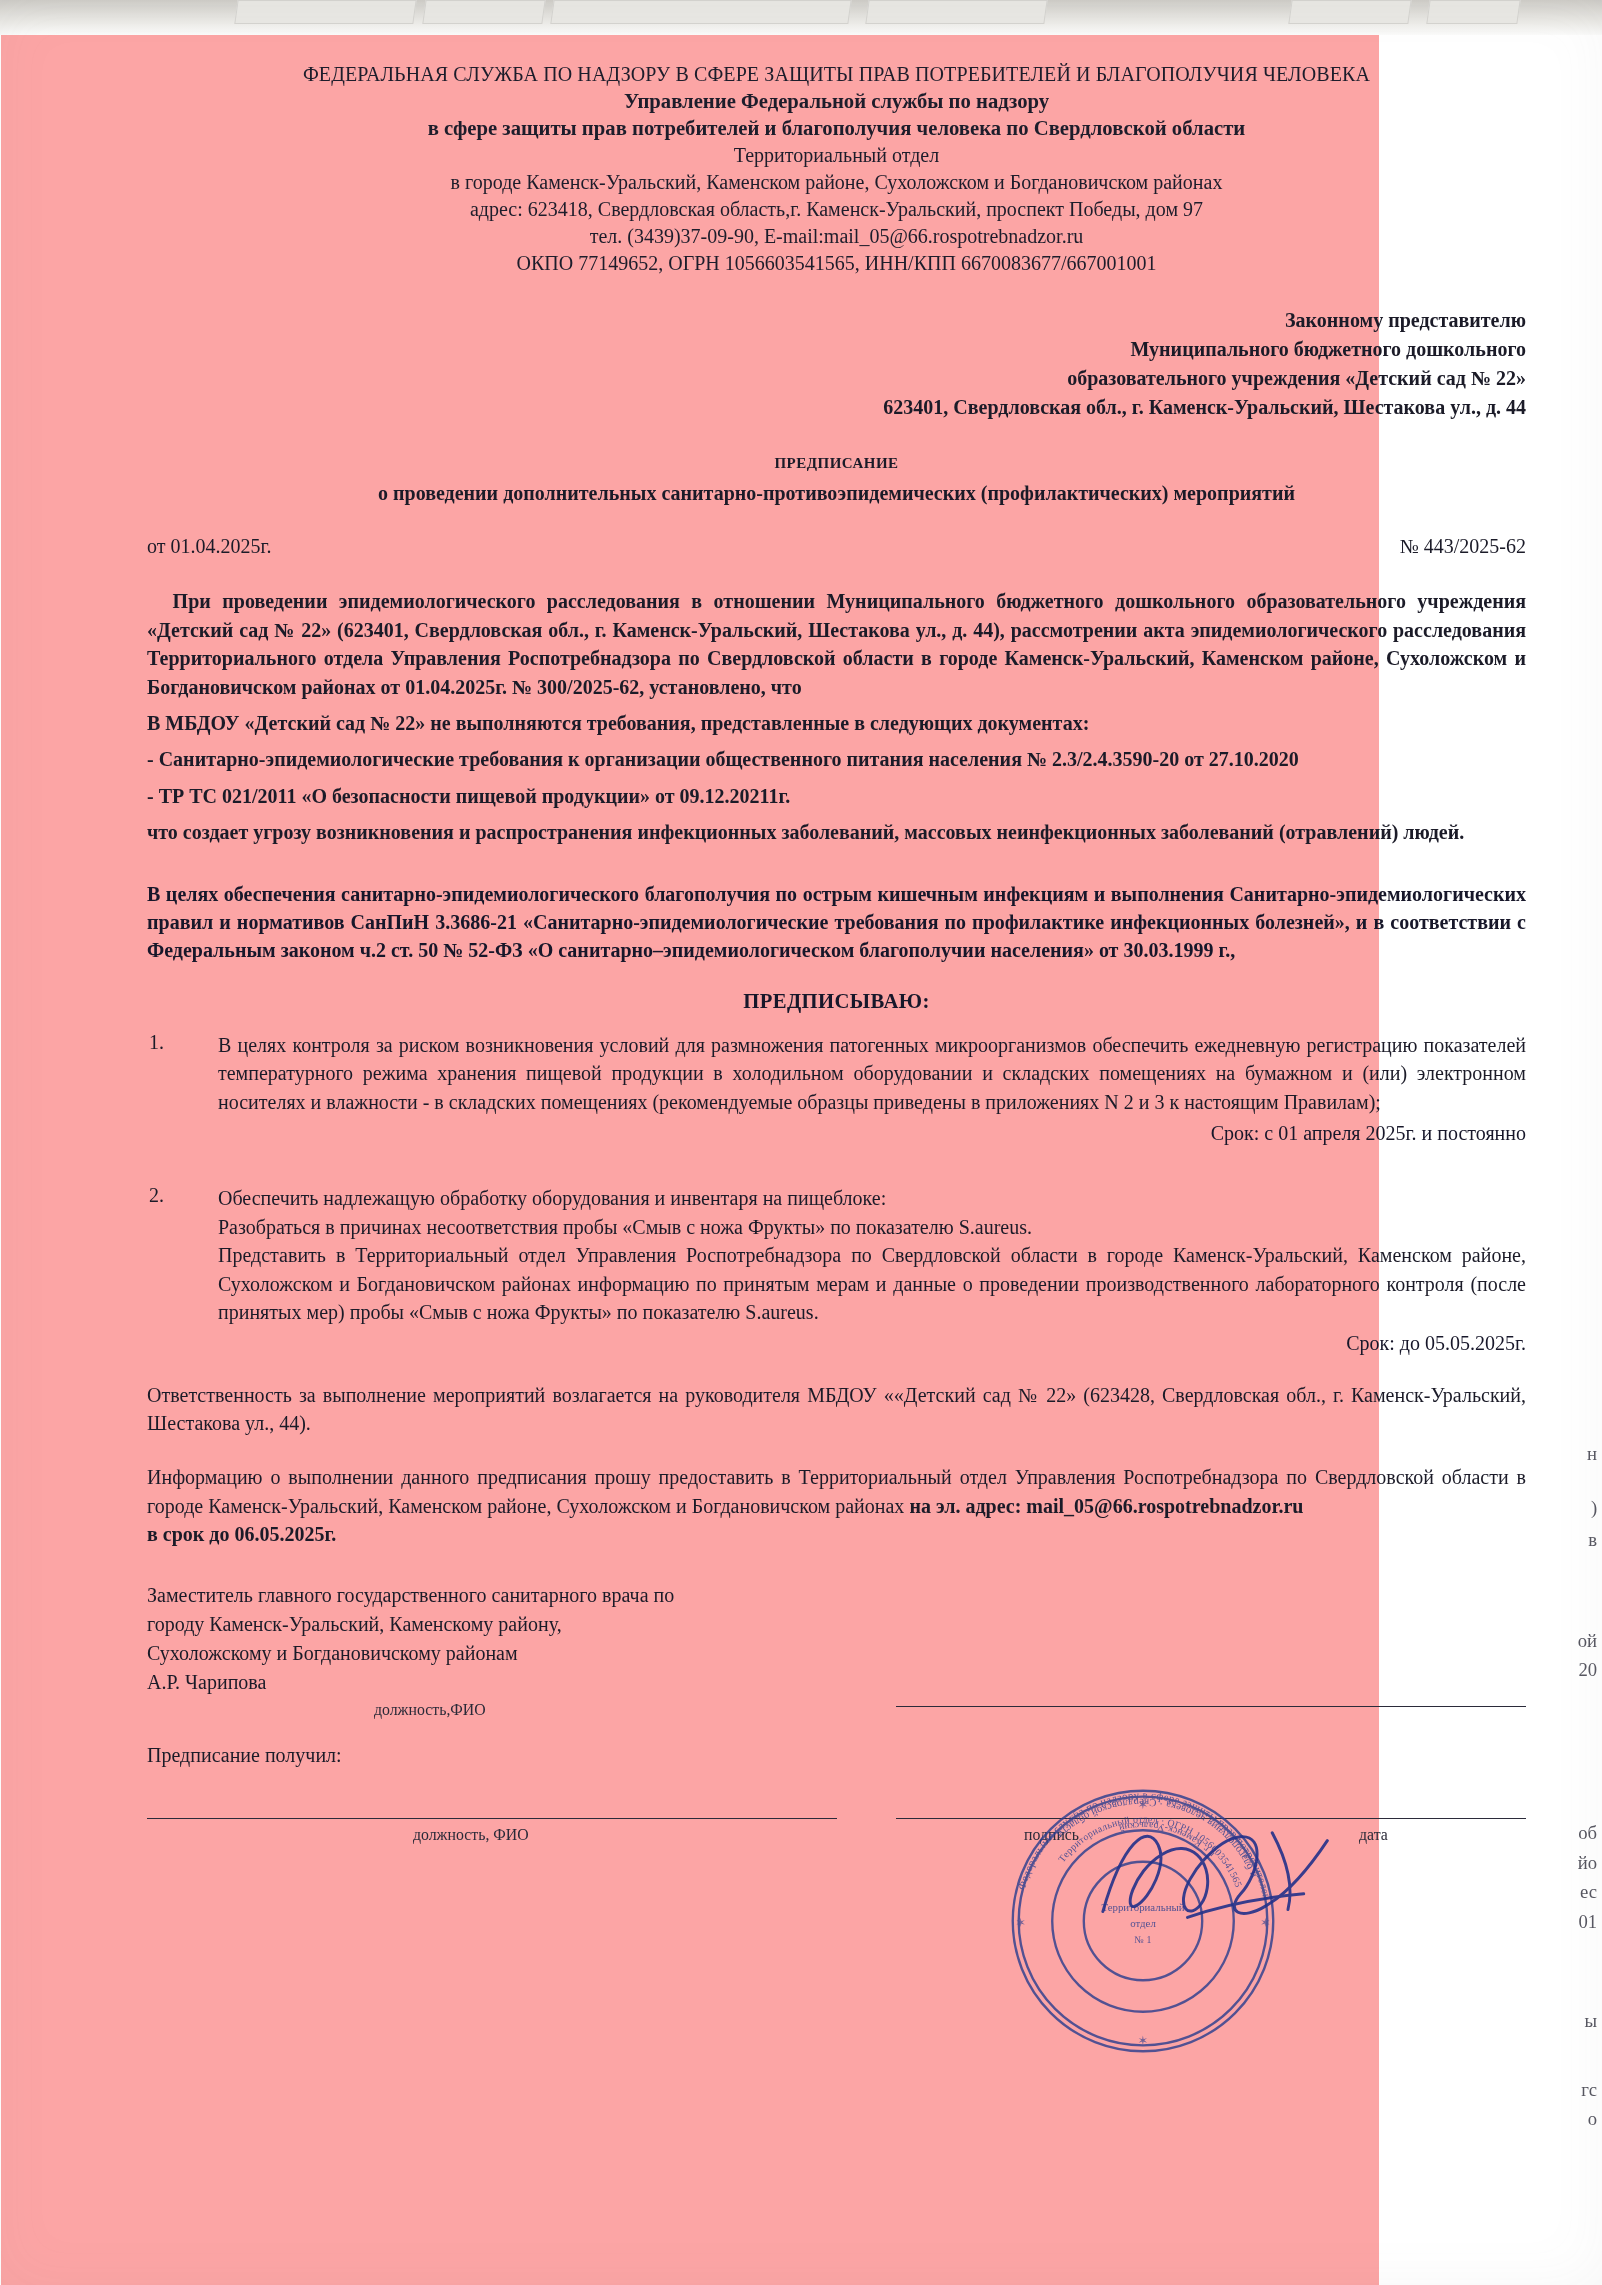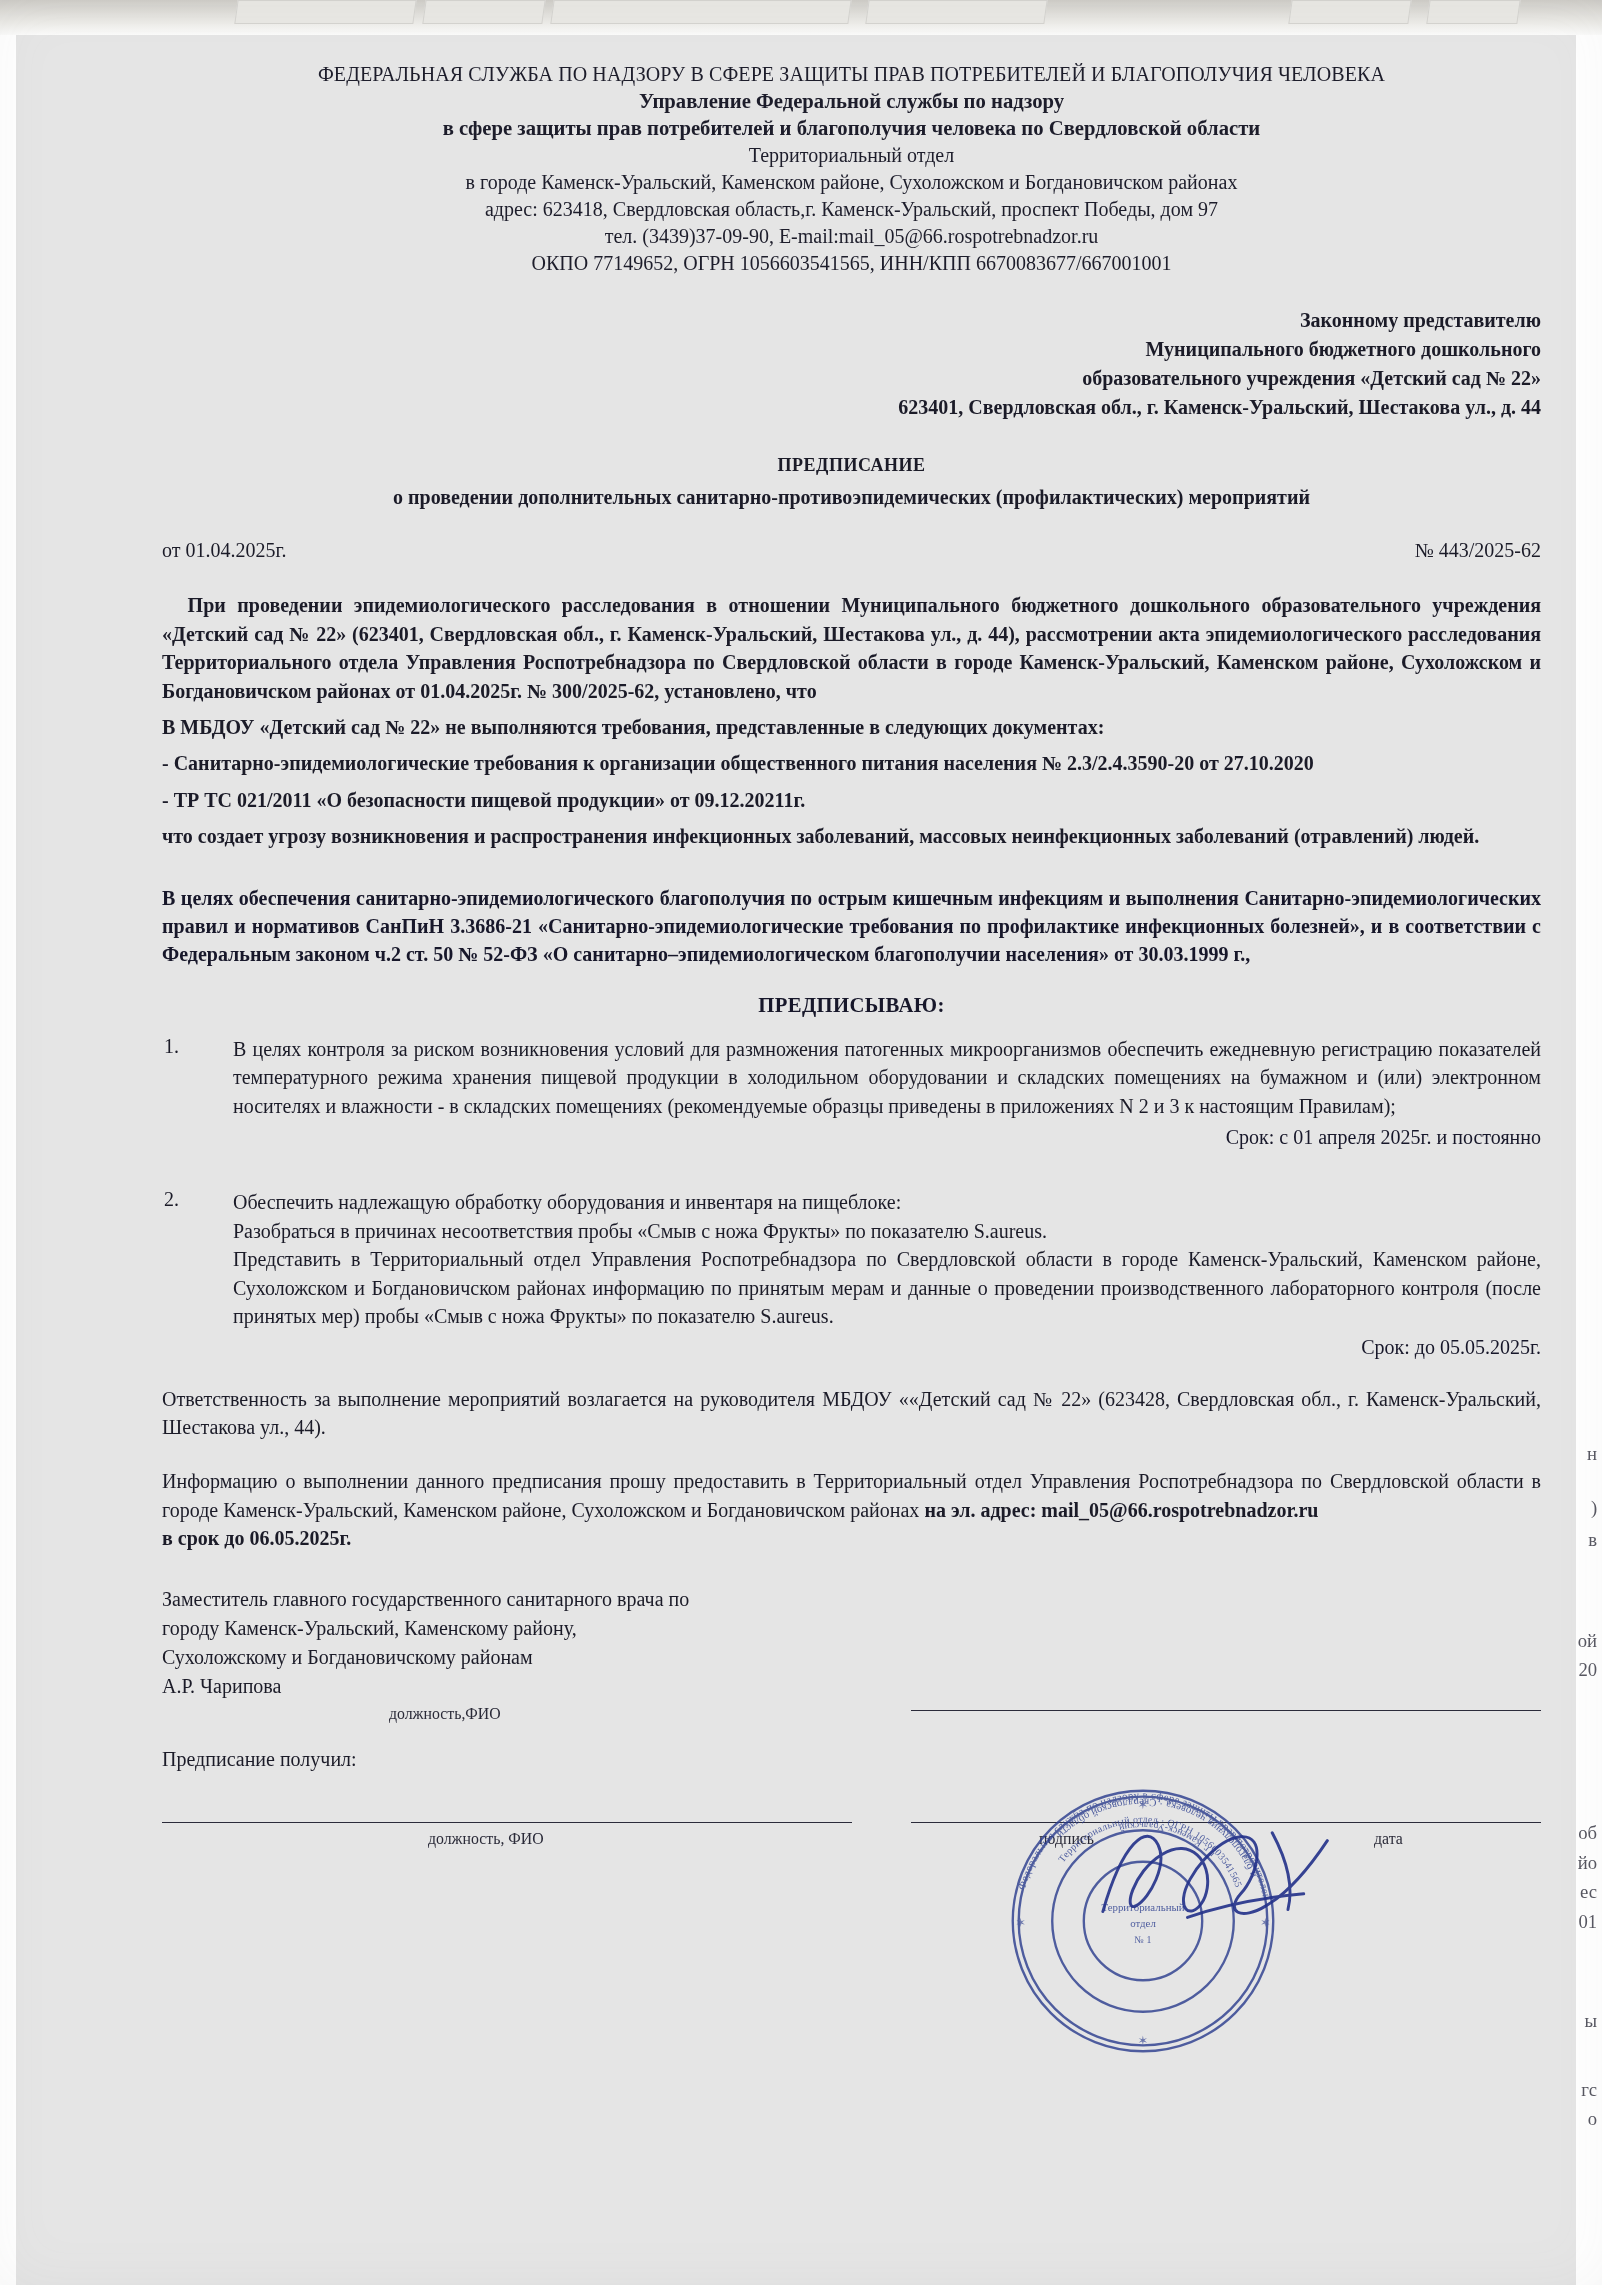--- a/index.html
+++ b/index.html
@@ -27,24 +27,24 @@
   .scan-top .strip {
     position: absolute;
     background: #e9e8e4;
     border: 1px solid #d5d4d0;
     height: 21.7px;
     top: 0;
     transform: skewX(-8deg);
   }
   .doc {
     position: absolute;
-    left: 16px; top: 35px;
-    width: 1560px;
+    left: 1px; top: 35px;
+    width: 1378px;
     height: 2250px;
-    background: #e5e5e5;
+    background: #fca5a5;
   }
   .content {
     position: absolute;
     left: 146px;
     top: 27.6px;
     width: 1379px;
   }
   
   .hdr {
     text-align: center;
@@ -82,21 +82,21 @@
     line-height: 1.45;
     color: #1b1b28;
   }
   
   .title-block {
     margin-top: 33px;
     text-align: center;
     color: #1b1b28;
   }
   .title-block .t1 {
-    font-size: 18px;
+    font-size: 15px;
     font-weight: bold;
     letter-spacing: 0.5px;
   }
   .title-block .t2 {
     font-size: 20px;
     font-weight: bold;
     margin-top: 9.9px;
   }
   .daterow {
     margin-top: 29.6px;

